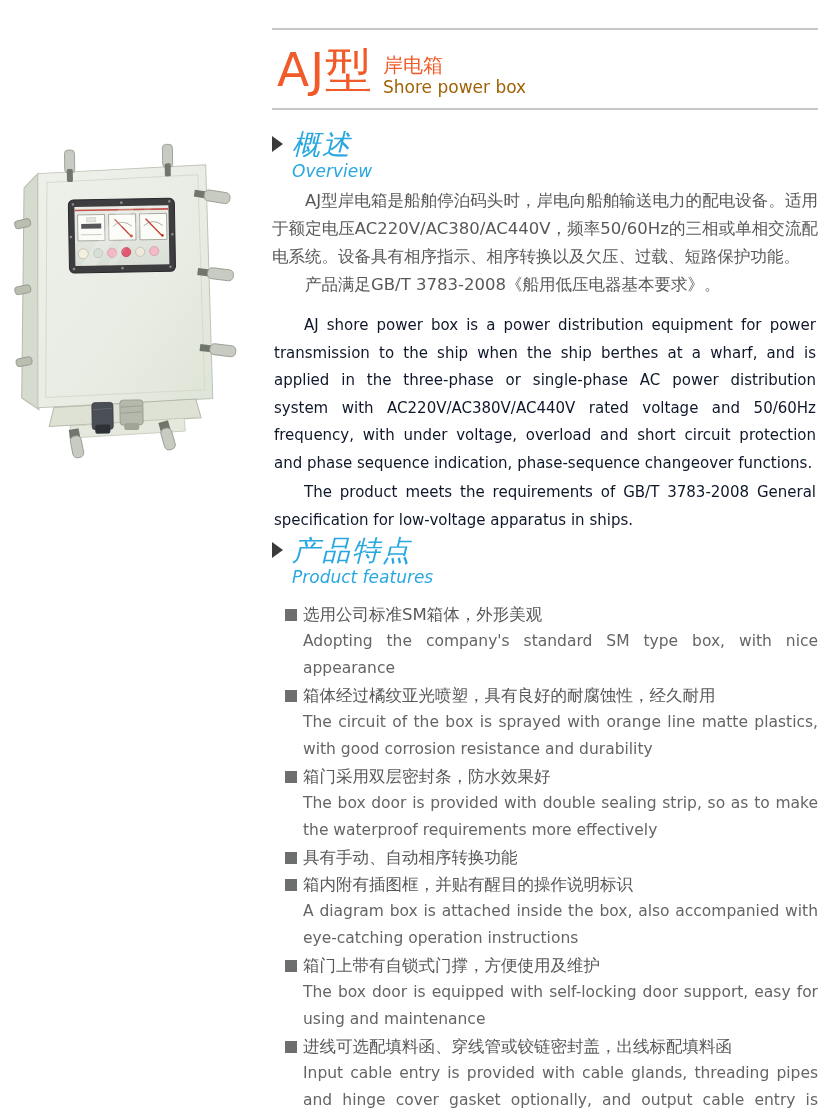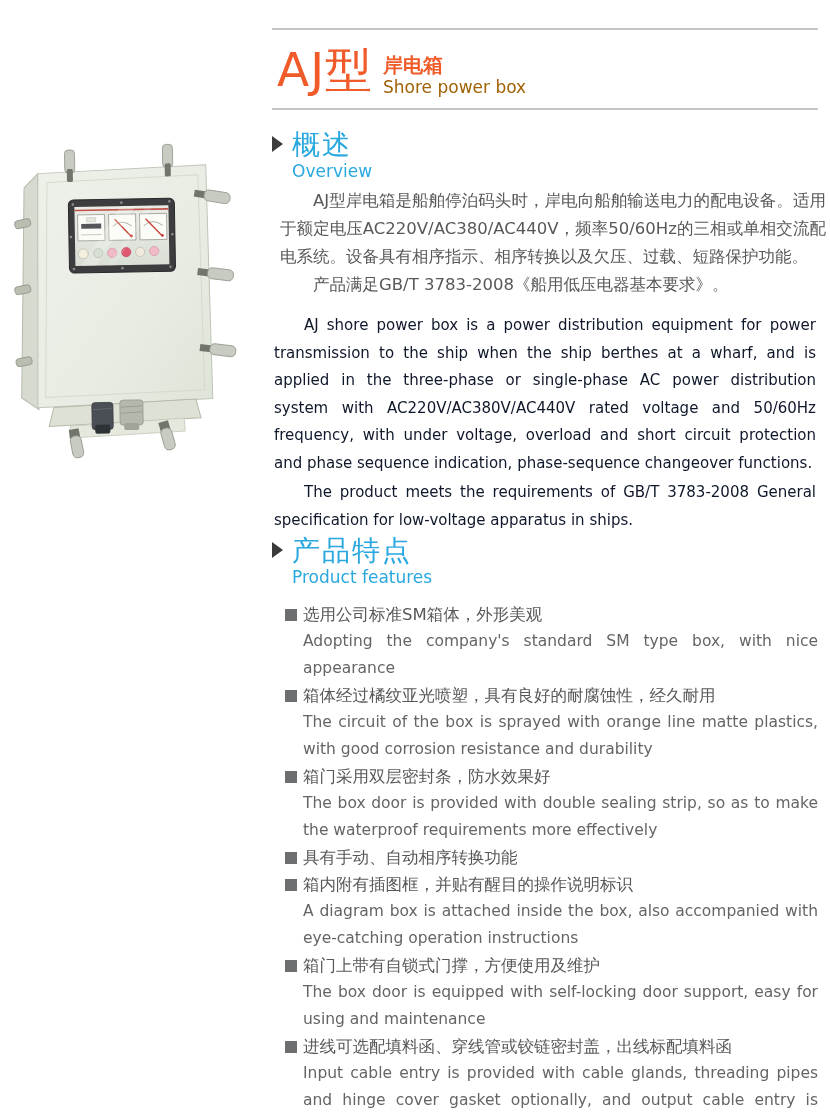--- a/index.html
+++ b/index.html
@@ -9,30 +9,30 @@
     overflow:hidden;
   }
   
   .rule{position:absolute;left:272px;width:546px;height:2px;background:#c6c6c6;}
   .rule-top{top:28px;}
   .rule-mid{top:108px;}
   
   .title-row{position:absolute;left:277px;top:42px;display:flex;align-items:flex-end;}
   .title-model{font-size:47px;line-height:56px;color:#f15a29;font-weight:400;letter-spacing:1px;}
   .title-sub{margin-left:10px;padding-top:9px;}
-  .title-zh{font-size:20px;font-weight:bold;color:#f15a29;line-height:24px;}
+  .title-zh{font-size:20px;font-weight:normal;color:#f15a29;line-height:24px;}
   .title-en{font-size:17px;color:#a16207;line-height:21px;}
   
   .section-head{position:absolute;left:272px;display:flex;align-items:flex-start;}
   .tri{width:0;height:0;border-left:11px solid #3b3b3b;border-top:8px solid transparent;border-bottom:8px solid transparent;margin-top:7px;}
-  .head-txt{margin-left:9px;}
+  .head-txt{margin-left:9px;font-style:italic;}
   .head-zh{font-size:28px;color:#29a8e0;line-height:31px;letter-spacing:2px;}
   .head-en{font-size:17px;color:#29a8e0;line-height:22px;}
   
-  .zh-paras{position:absolute;left:280px;top:187px;width:546px;}
+  .zh-paras{position:absolute;left:272px;top:187px;width:546px;}
   .zh-paras p{margin:0;text-indent:2em;font-size:16.5px;line-height:28px;color:#595757;text-align:justify;}
   .en-paras{position:absolute;left:272px;top:310px;width:546px;}
   .en-paras p{margin:2px;text-indent:2em;font-size:15px;line-height:27.5px;color:#0f172a;text-align:justify;}
   
   .feat-list{position:absolute;left:285px;top:601px;width:533px;}
   .feat-zh{font-size:16.5px;line-height:27px;color:#595757;white-space:nowrap;}
   .sq{display:inline-block;width:12px;height:12px;background:#6d6e70;margin-right:6px;position:relative;top:1px;}
   .feat-en{margin:0 0 0 18px;font-size:15.5px;line-height:27px;color:#646567;text-align:justify;}
   
   .photo{position:absolute;left:10px;top:136px;width:244px;height:324px;}

